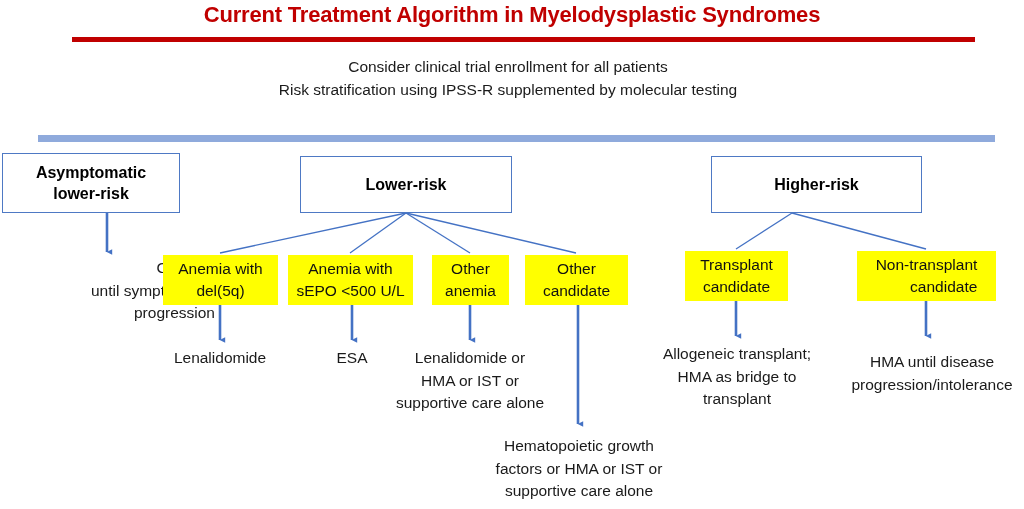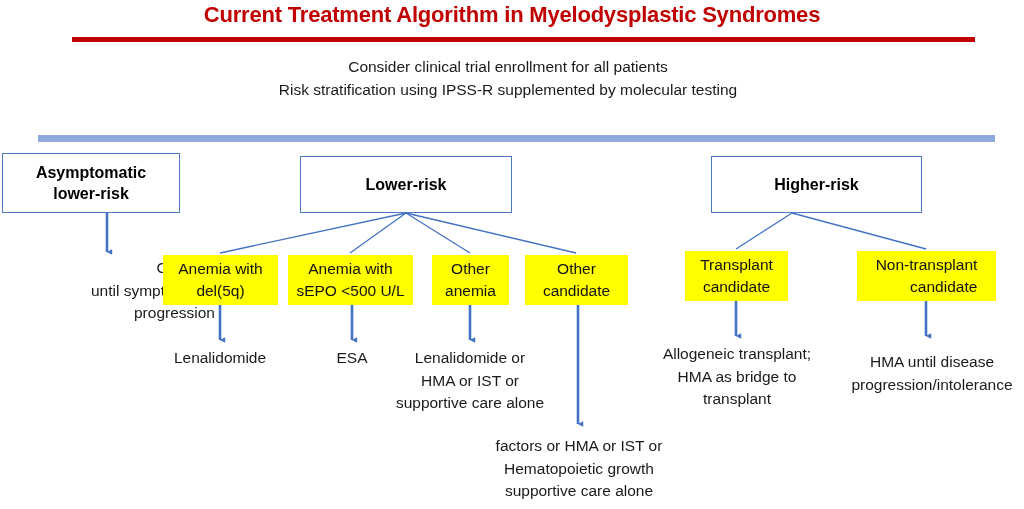--- a/index.html
+++ b/index.html
@@ -224,22 +224,22 @@
     <div>Lenalidomide</div>
   </div>
 
   <div class="outcome" style="left:392px; top:347px; width:156px;">
     <div>Lenalidomide or</div>
     <div>HMA or IST or</div>
     <div>supportive care alone</div>
   </div>
 
   <div class="outcome" style="left:461px; top:435px; width:236px;">
+    <div>Hematopoietic growth</div>
     <div>factors or HMA or IST or</div>
-    <div>Hematopoietic growth</div>
     <div>supportive care alone</div>
   </div>
 
   <div class="outcome" style="left:637px; top:343px; width:200px;">
     <div>Allogeneic transplant;</div>
     <div>HMA as bridge to</div>
     <div>transplant</div>
   </div>
 
   <div class="outcome" style="left:840px; top:343px; width:184px;margin-top:8px;">

